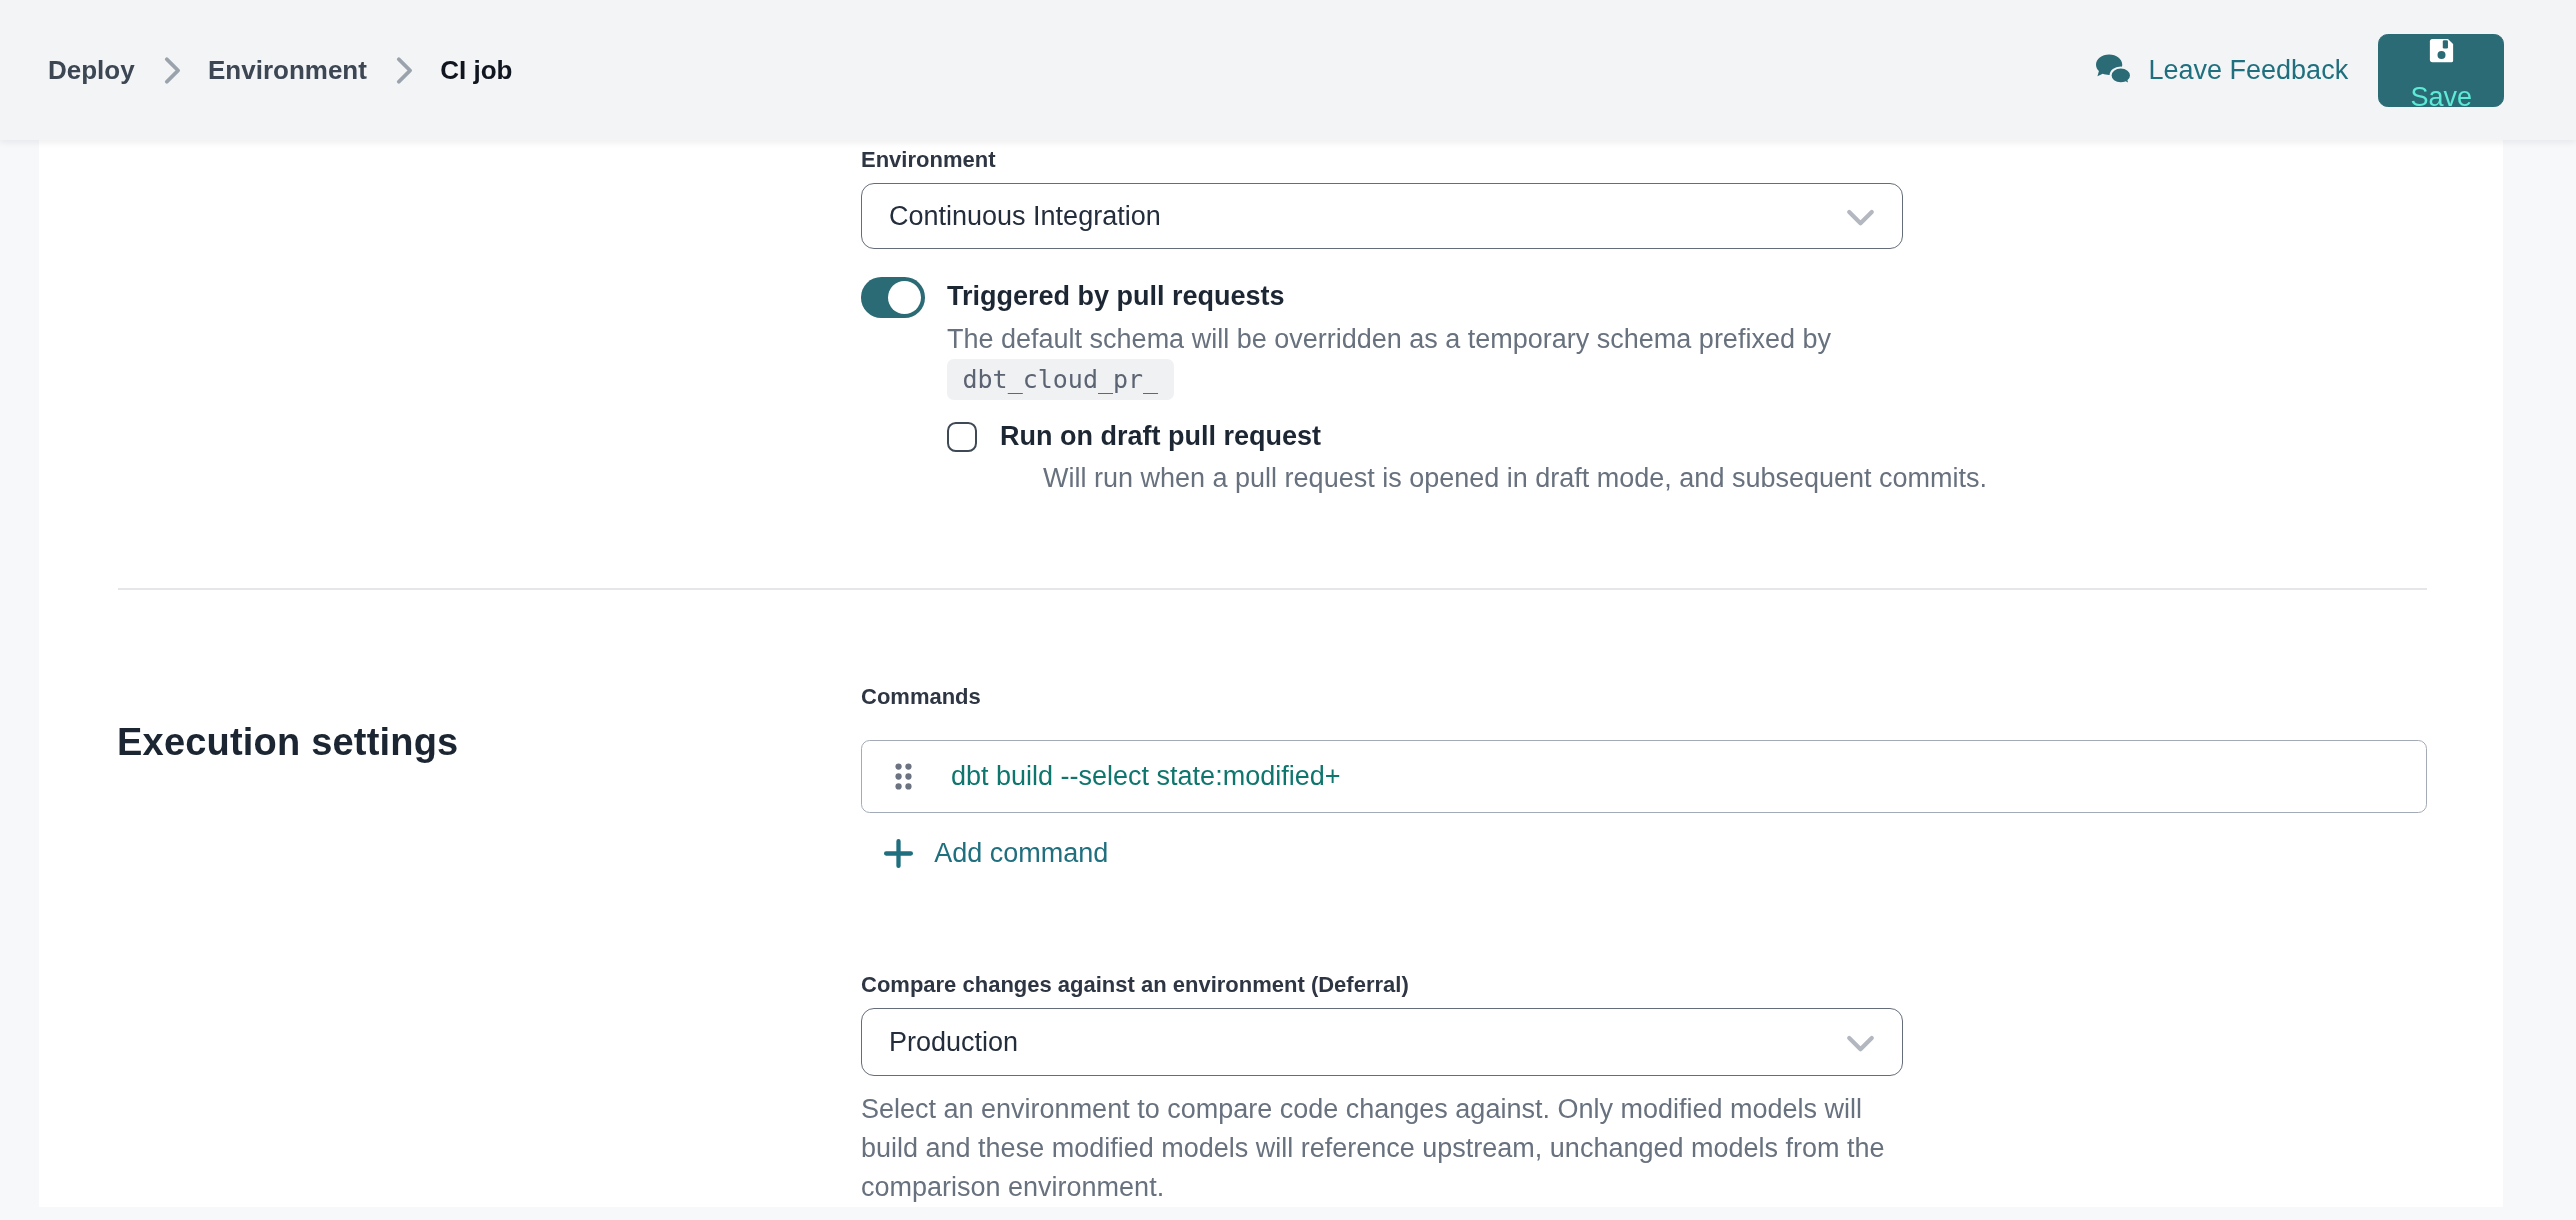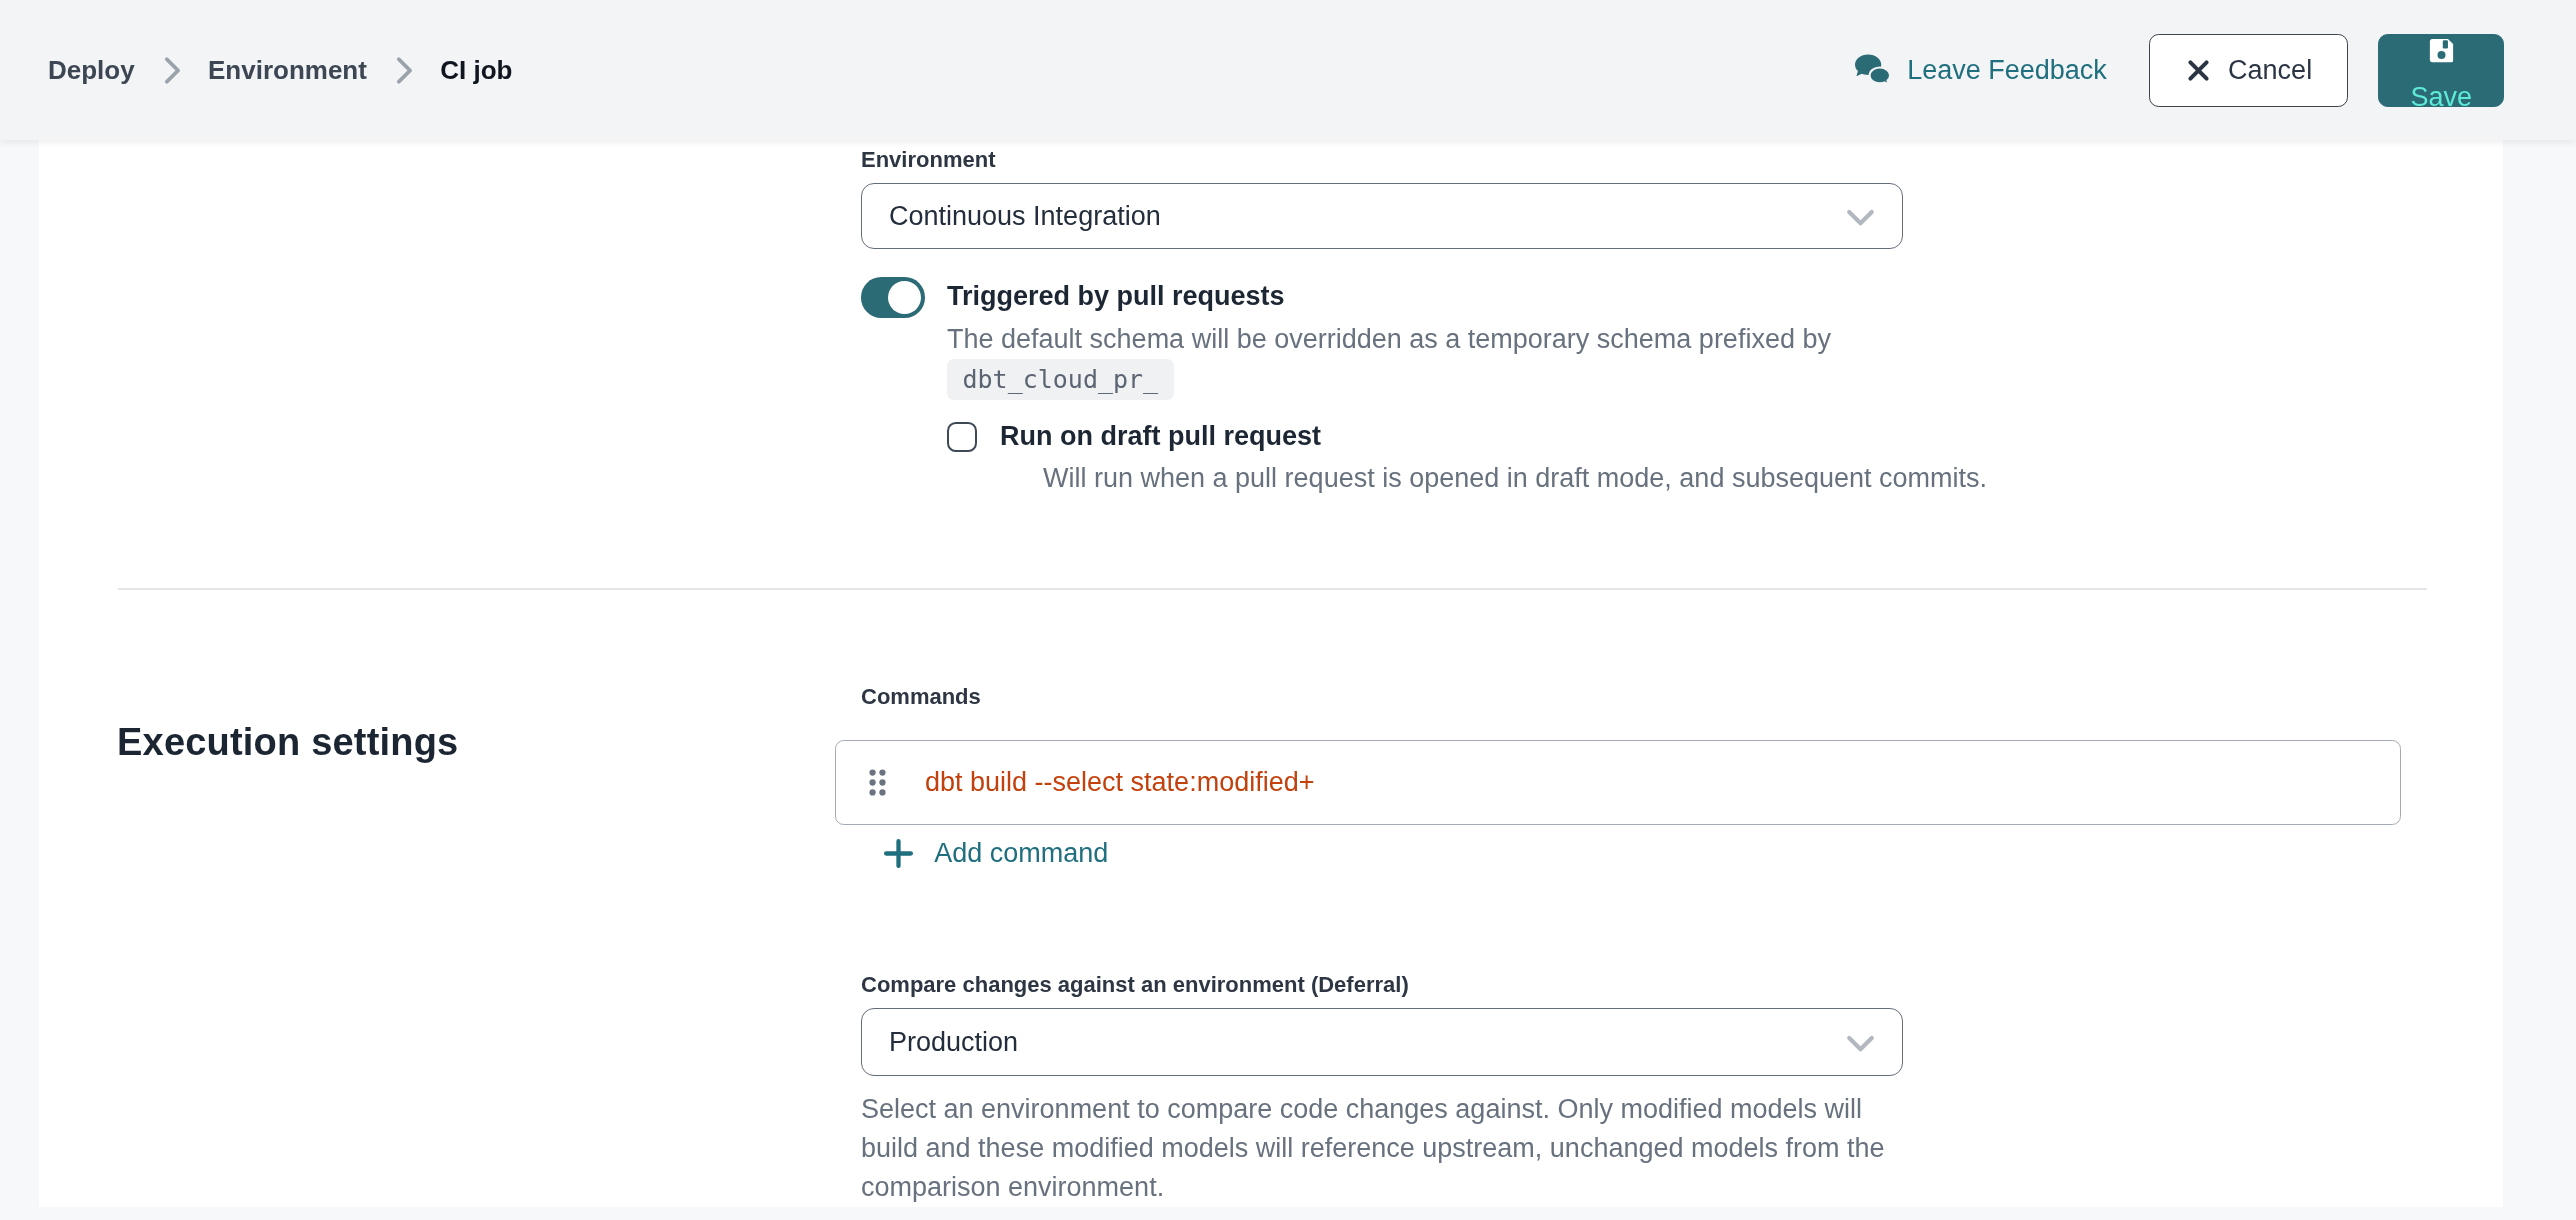--- a/index.html
+++ b/index.html
@@ -85,24 +85,24 @@
   }
   .checkbox{
     position:absolute;width:30px;height:30px;border:2.9px solid #3f4956;
     border-radius:8.7px;background:#fff;cursor:pointer;
   }
   .divider{position:absolute;left:79px;width:2309px;height:1.9px;background:var(--divider);}
   .section-title{
     position:absolute;font-size:38px;font-weight:700;color:#1c2633;letter-spacing:0.2px;
   }
   .command-box{
-    position:absolute;left:796px;top:600px;width:1566px;height:85px;
+    position:absolute;left:822px;top:600px;width:1566px;height:73px;
     border:1.9px solid #a5abb6;border-radius:8.7px;background:#fff;
     display:flex;align-items:center;gap:35px;padding:0 29px;
-    font-size:27px;color:#c2410c;
+    font-size:27px;color:#0f766e;
   }
   .drag-handle{cursor:grab;display:flex;align-items:center;}
   .add-command{
     position:absolute;left:843px;top:697px;
     display:flex;align-items:center;gap:19.3px;
     color:var(--teal-link);font-size:27px;font-weight:500;cursor:pointer;text-decoration:none;
   }
   .icon{display:inline-flex;align-items:center;justify-content:center;}
 </style>
 </head>
@@ -129,28 +129,20 @@
     <a class="feedback-link">
       <span class="icon">
         <svg width="41" height="35" viewBox="0 0 28 24">
           <path d="M11 1C6 1 2 4.1 2 8c0 1.7.8 3.2 2 4.4L3 16l3.6-1.8c1.3.5 2.8.8 4.4.8 5 0 9-3.1 9-7S16 1 11 1z" fill="#2a6b76"></path>
           <path d="M19 10c-4 0-7 2.4-7 5.4 0 3 3 5.4 7 5.4 1.2 0 2.3-.2 3.3-.6L25 21.5l-.7-2.7c1-.9 1.7-2.1 1.7-3.4 0-3-3-5.4-7-5.4z" fill="#2a6b76" stroke="#f3f4f6" stroke-width="1.4"></path>
         </svg>
       </span>
       <span>Leave Feedback</span>
     </a>
 
-    <button class="btn btn-cancel">
-      <span class="icon">
-        <svg width="27" height="27" viewBox="0 0 20 20">
-            <path d="M4 4l12 12M16 4L4 16" stroke="#2b3544" stroke-width="3" stroke-linecap="round"></path>
-          </svg>
-      </span>
-      <span>Cancel</span>
-    </button>
 
     <button class="btn btn-save">
       <span class="icon">
         <svg width="31" height="31" viewBox="0 0 24 24">
           <path d="M5 3h12l4 4v13a1 1 0 0 1-1 1H5a2 2 0 0 1-2-2V5a2 2 0 0 1 2-2z" fill="#ffffff"></path>
           <rect x="13" y="4" width="4" height="6.5" rx="1" fill="#2a6b76"></rect>
           <circle cx="12" cy="15.5" r="3.1" fill="#2a6b76"></circle>
         </svg>
       </span>
       <span>Save</span>

